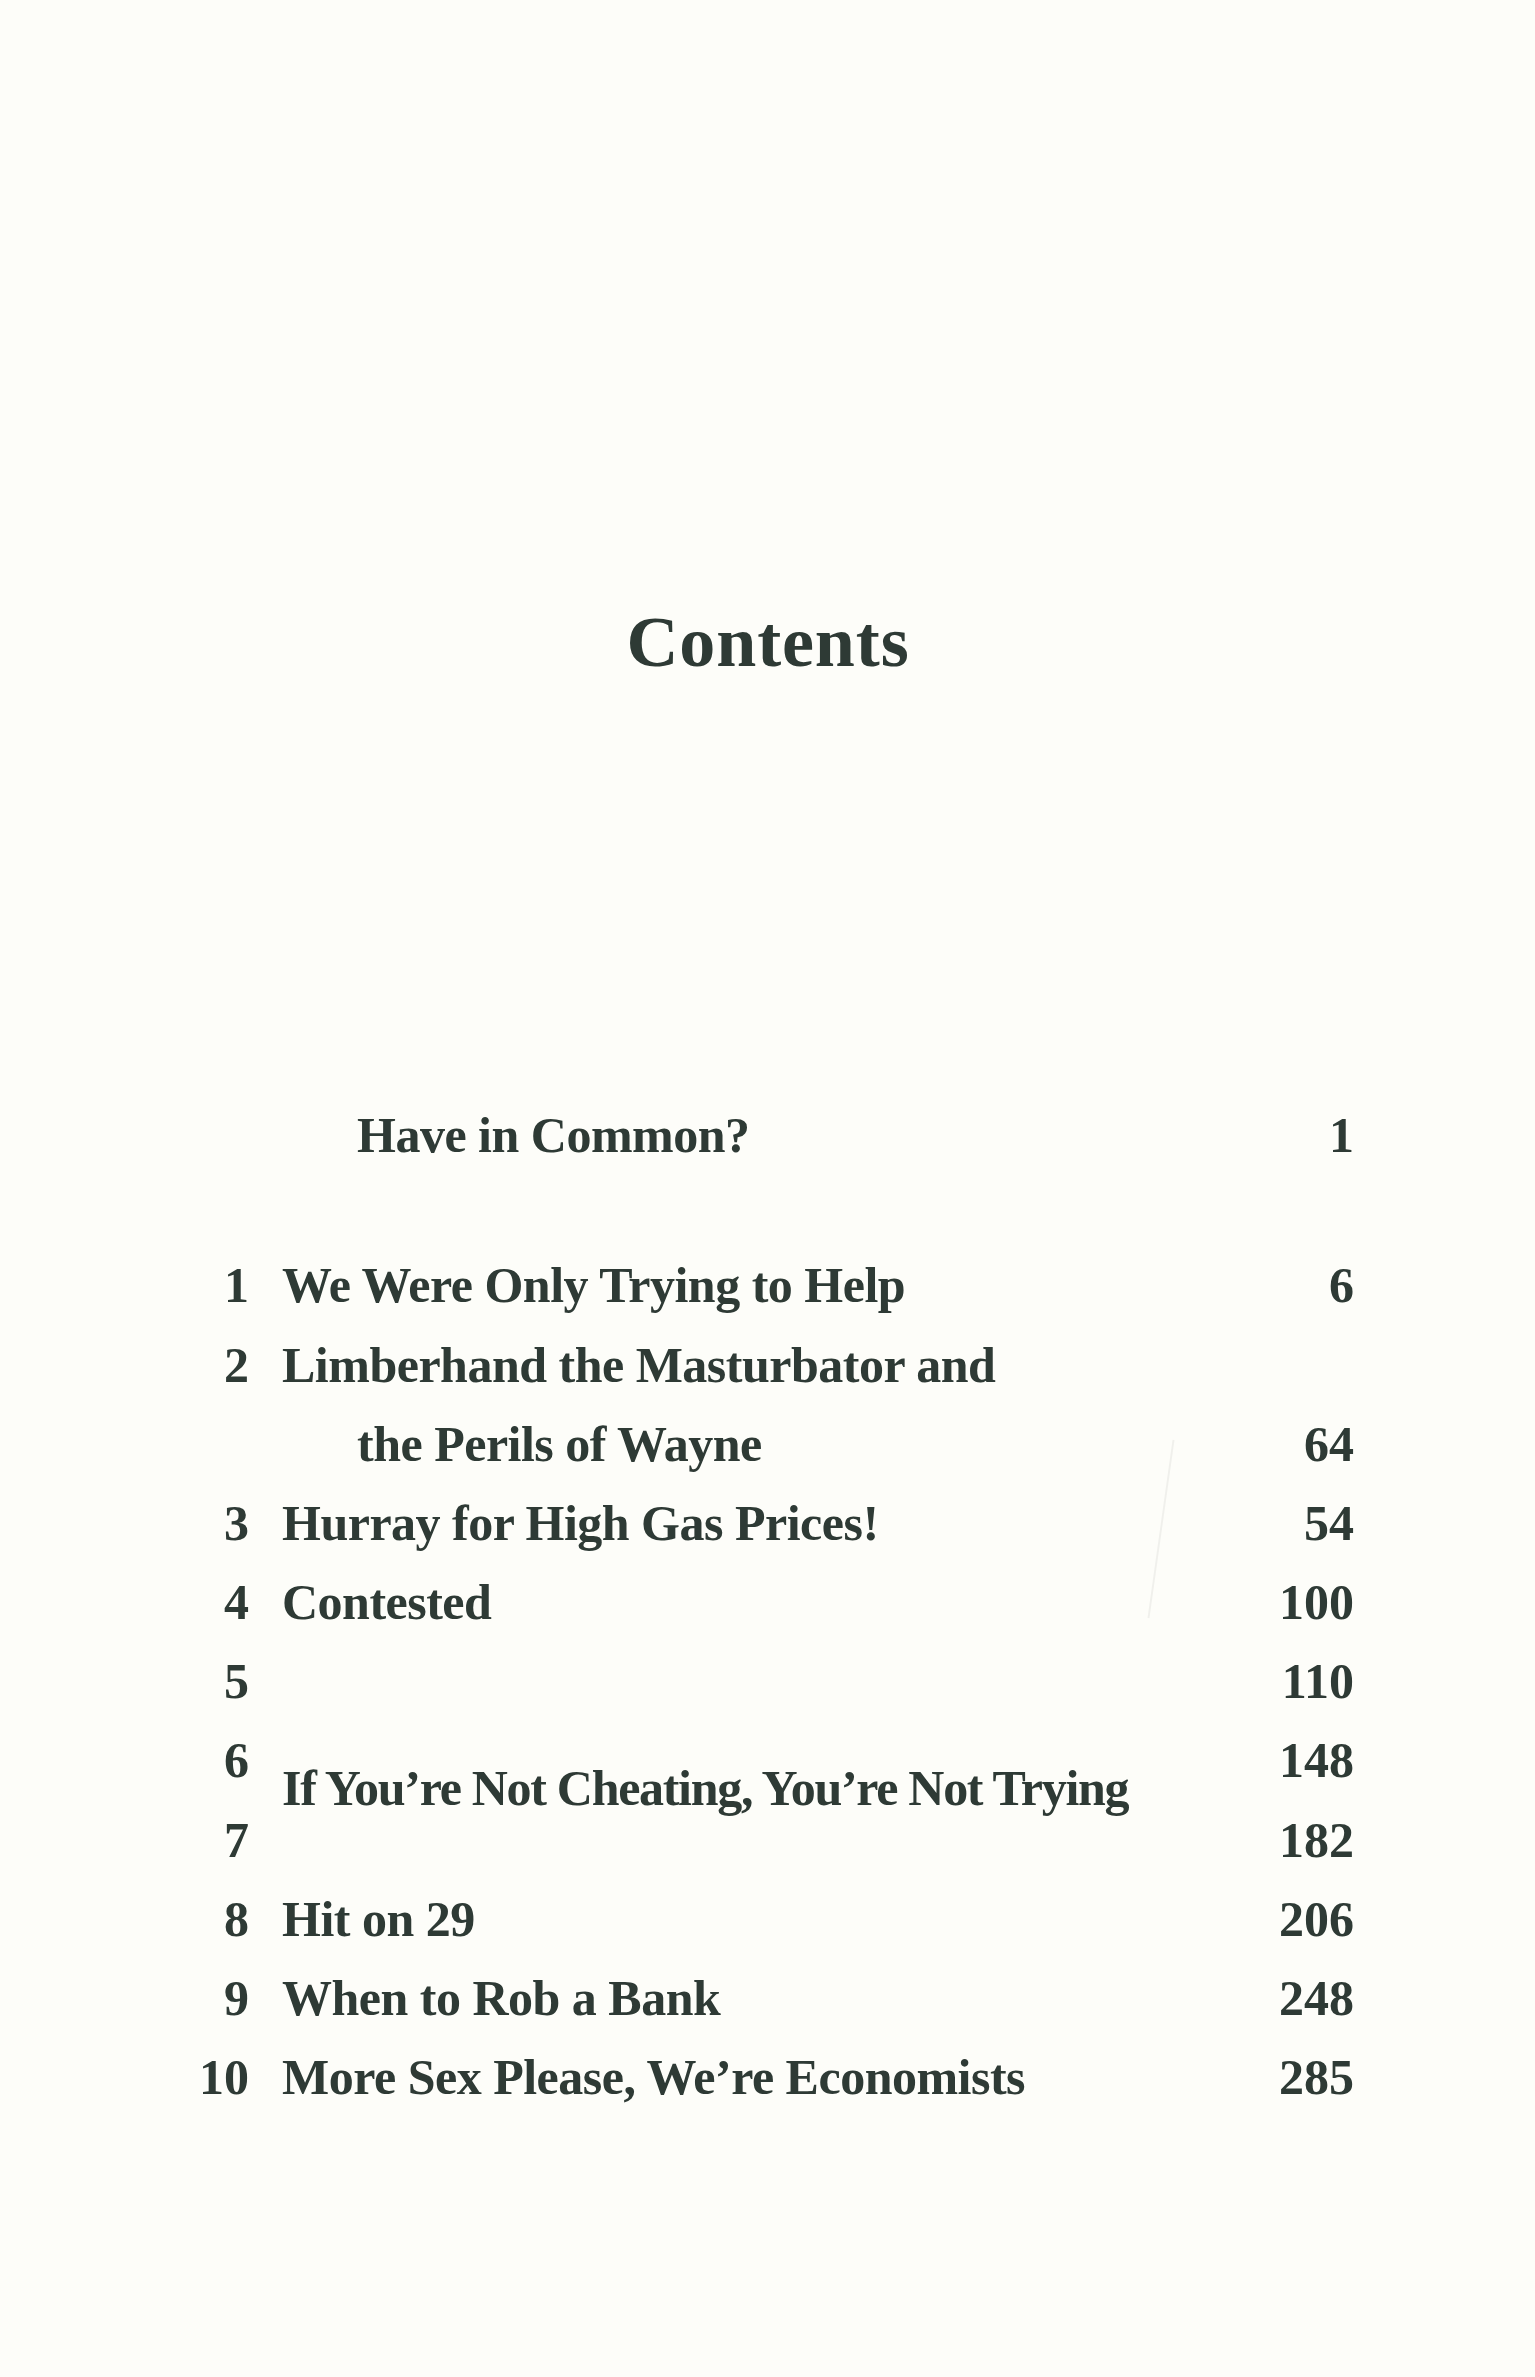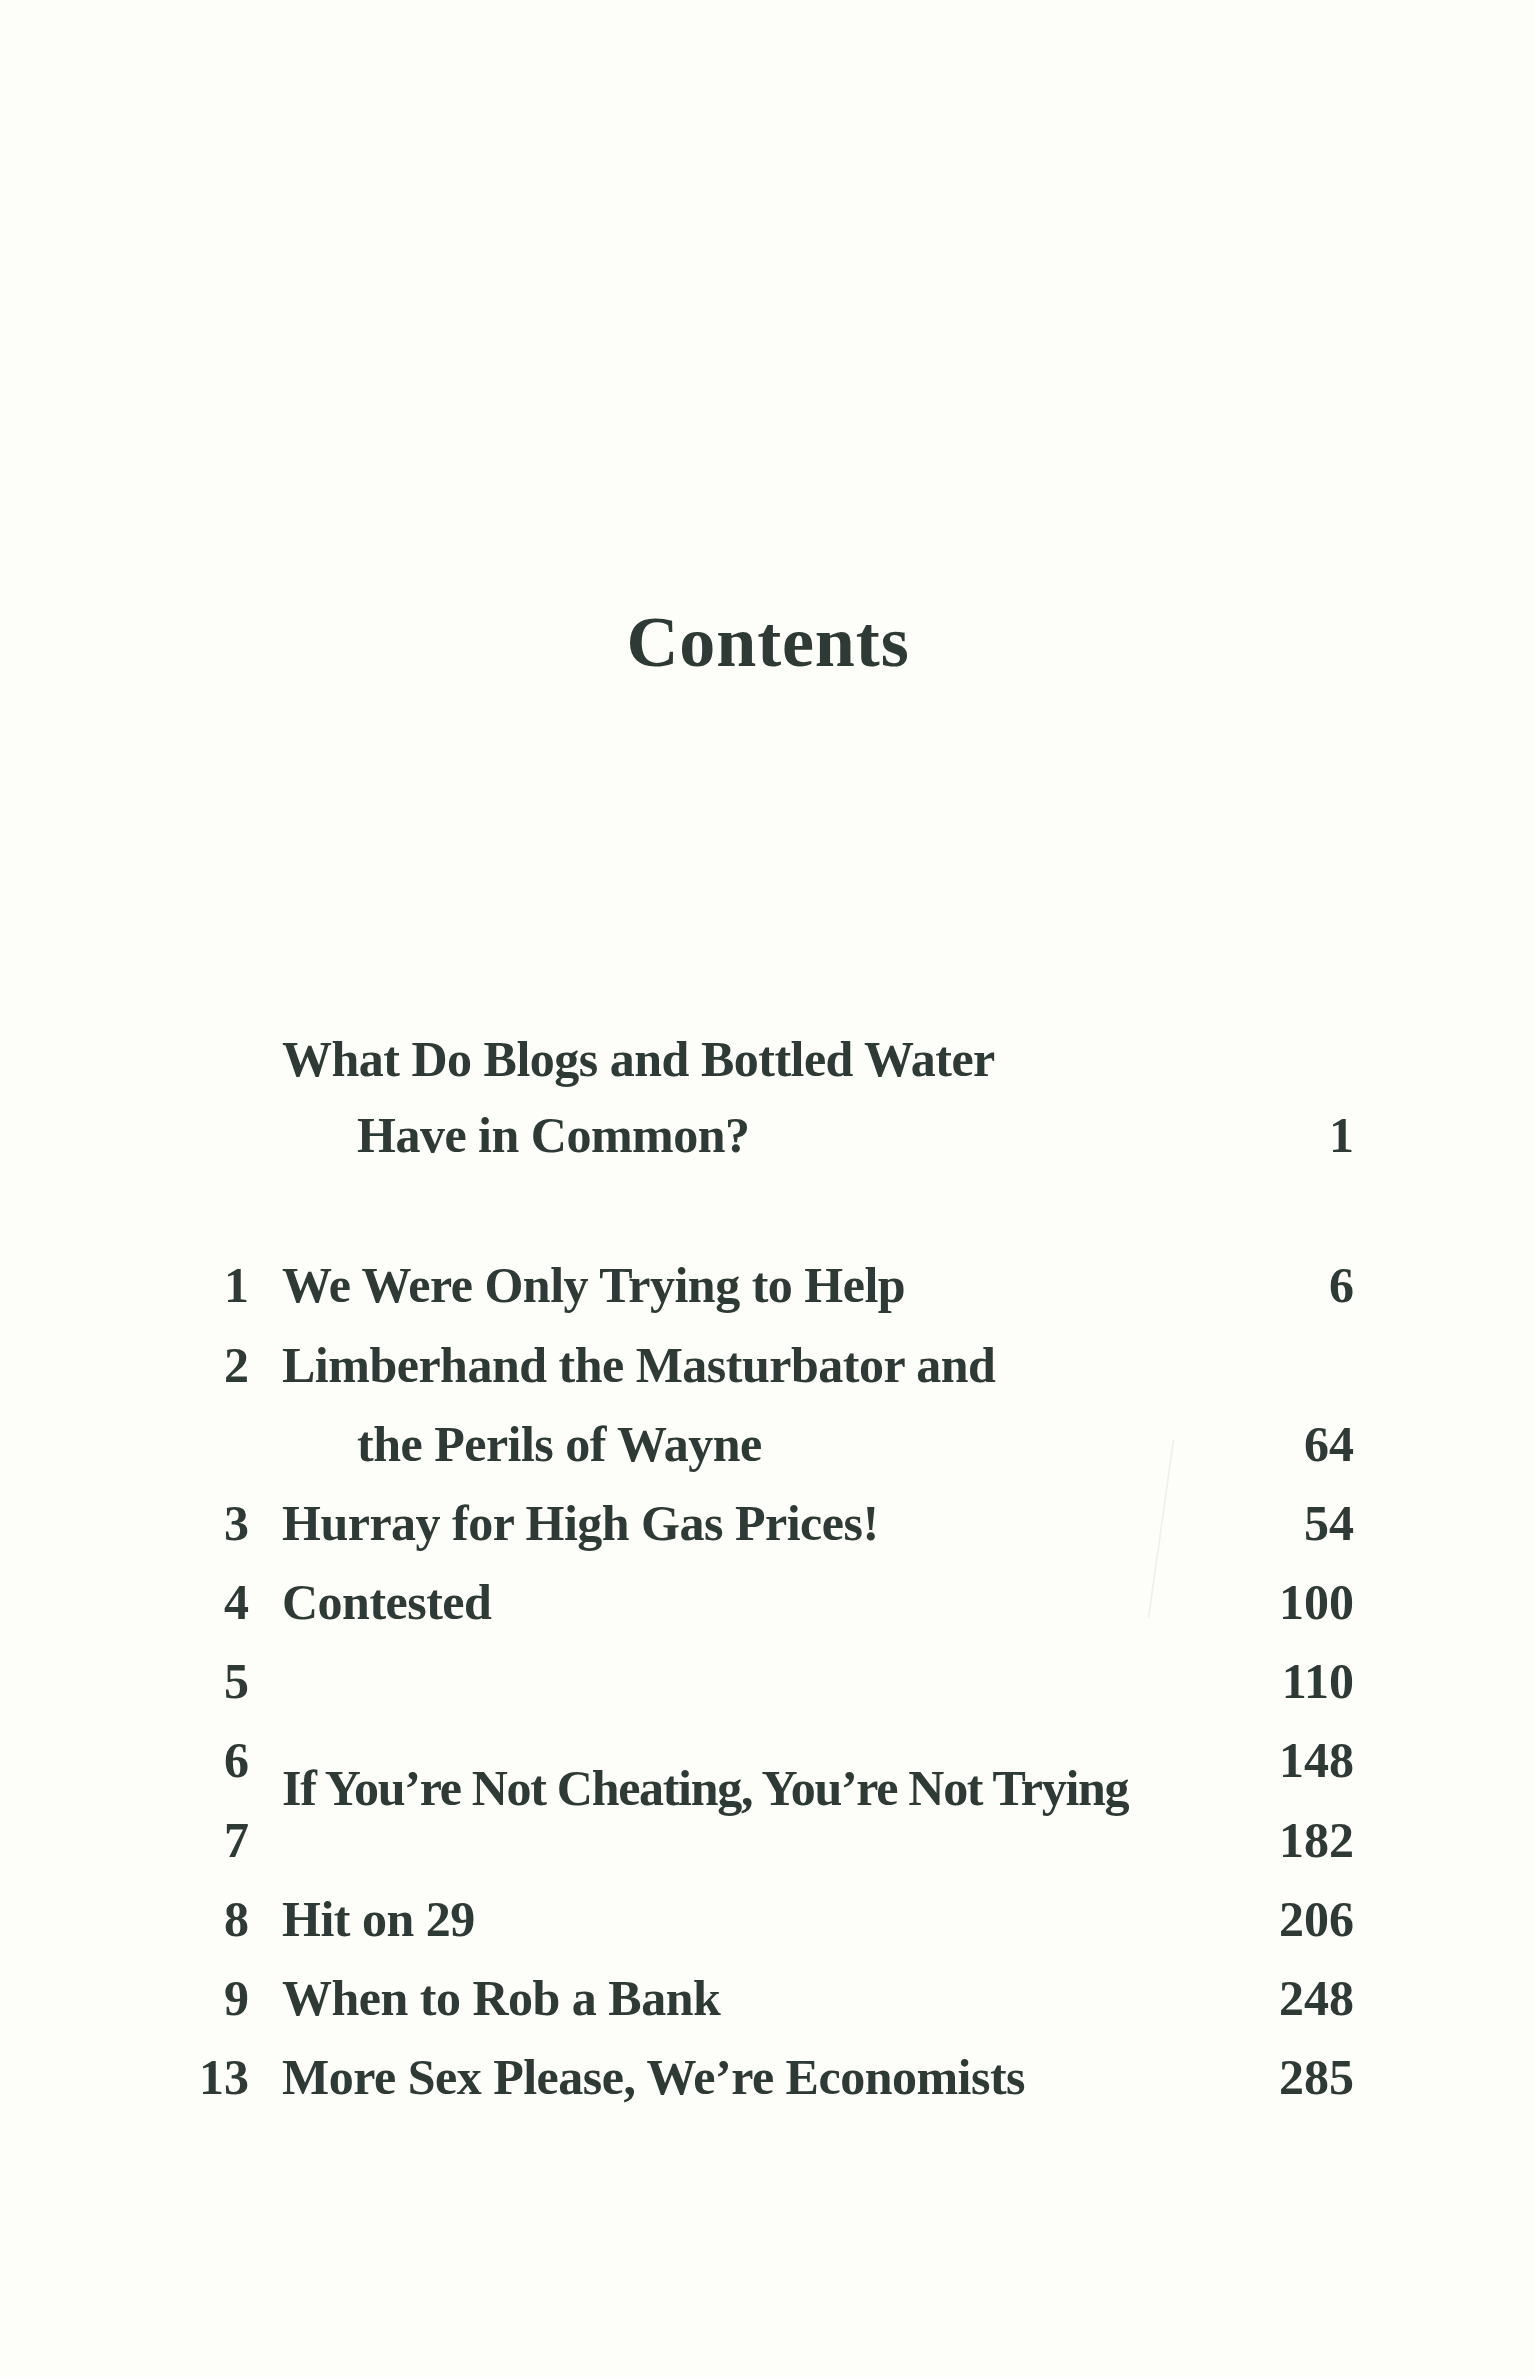--- a/index.html
+++ b/index.html
@@ -30,23 +30,20 @@
 </style>
 </head>
 <body>
 
 <div class="fold" style="left:1160px; top:1439px; height:180px; transform:rotate(8deg);"></div>
 
 <h1 class="page-title">Contents</h1>
 
 <div class="toc">
 
-  <div class="line" style="top:1023px;">
-    <span class="title">What Do Blogs and Bottled Water</span>
-  </div>
   <div class="line" style="top:1099px;">
     <span class="title cont">Have in Common?</span>
     <span class="page">1</span>
   </div>
 
   <div class="line" style="top:1249px;">
     <span class="num">1</span>
     <span class="title">We Were Only Trying to Help</span>
     <span class="page">6</span>
   </div>
@@ -94,19 +91,19 @@
     <span class="page">206</span>
   </div>
 
   <div class="line" style="top:1962px;">
     <span class="num">9</span>
     <span class="title">When to Rob a Bank</span>
     <span class="page">248</span>
   </div>
 
   <div class="line" style="top:2041px;">
-    <span class="num">13</span>
+    <span class="num">10</span>
     <span class="title">More Sex Please, We’re Economists</span>
     <span class="page">285</span>
   </div>
 
 </div>
 
 
 </body></html>

